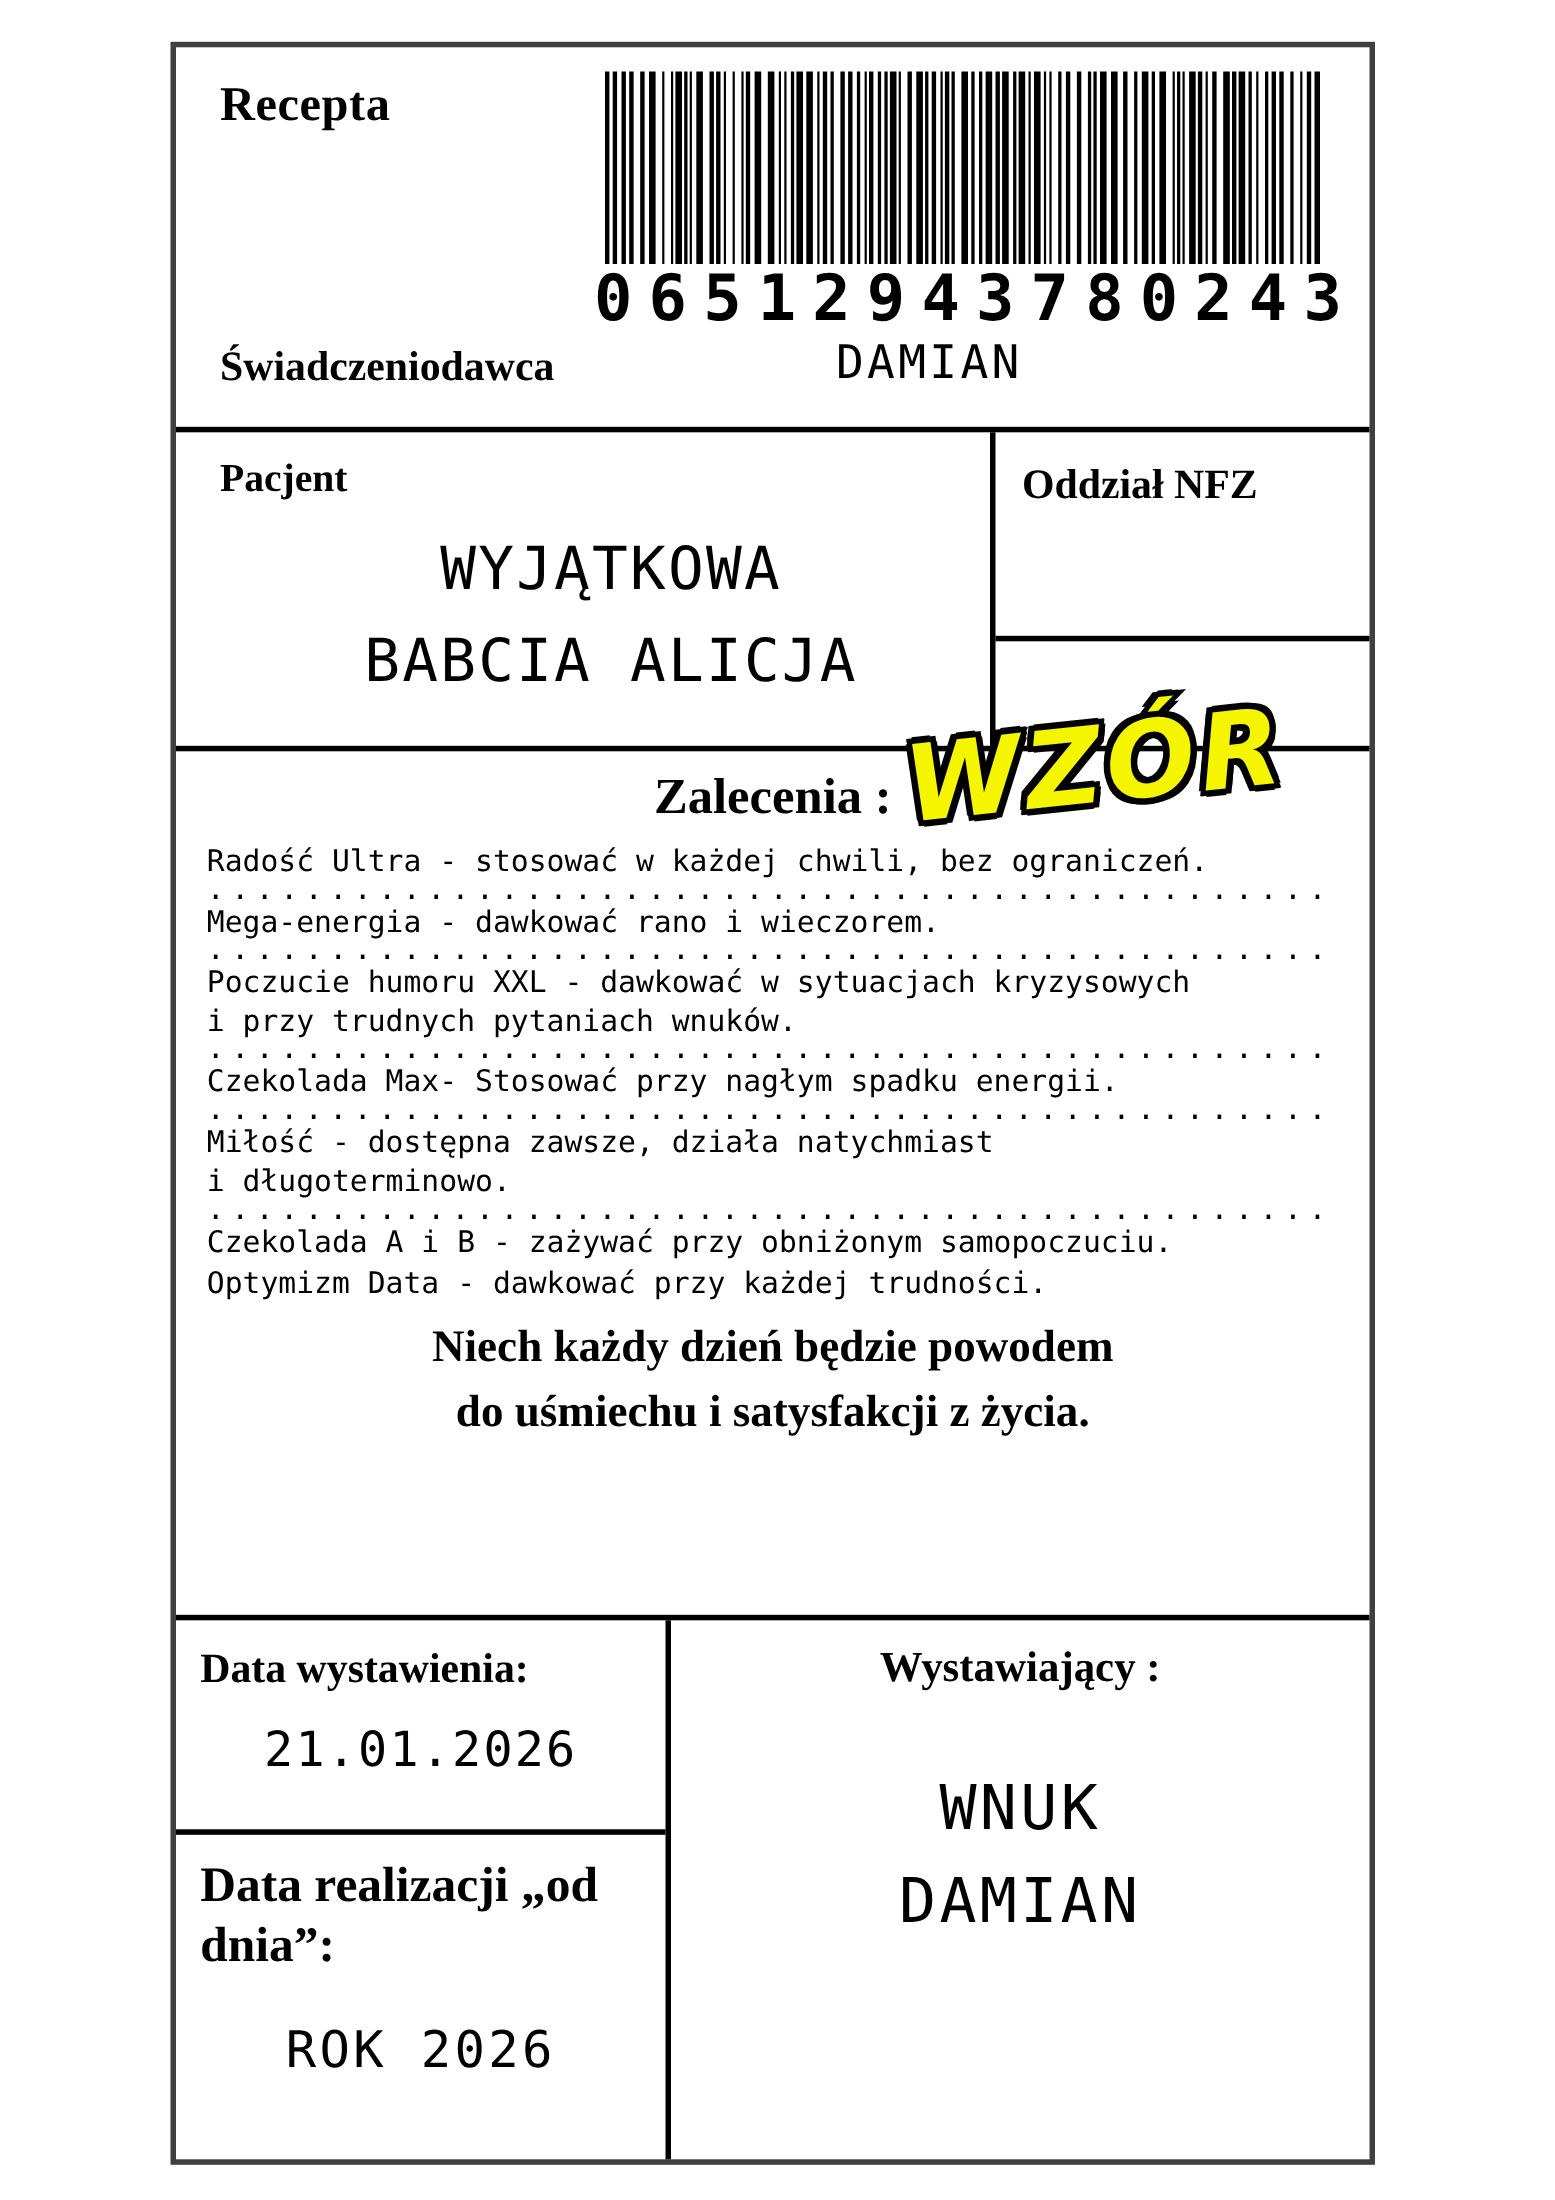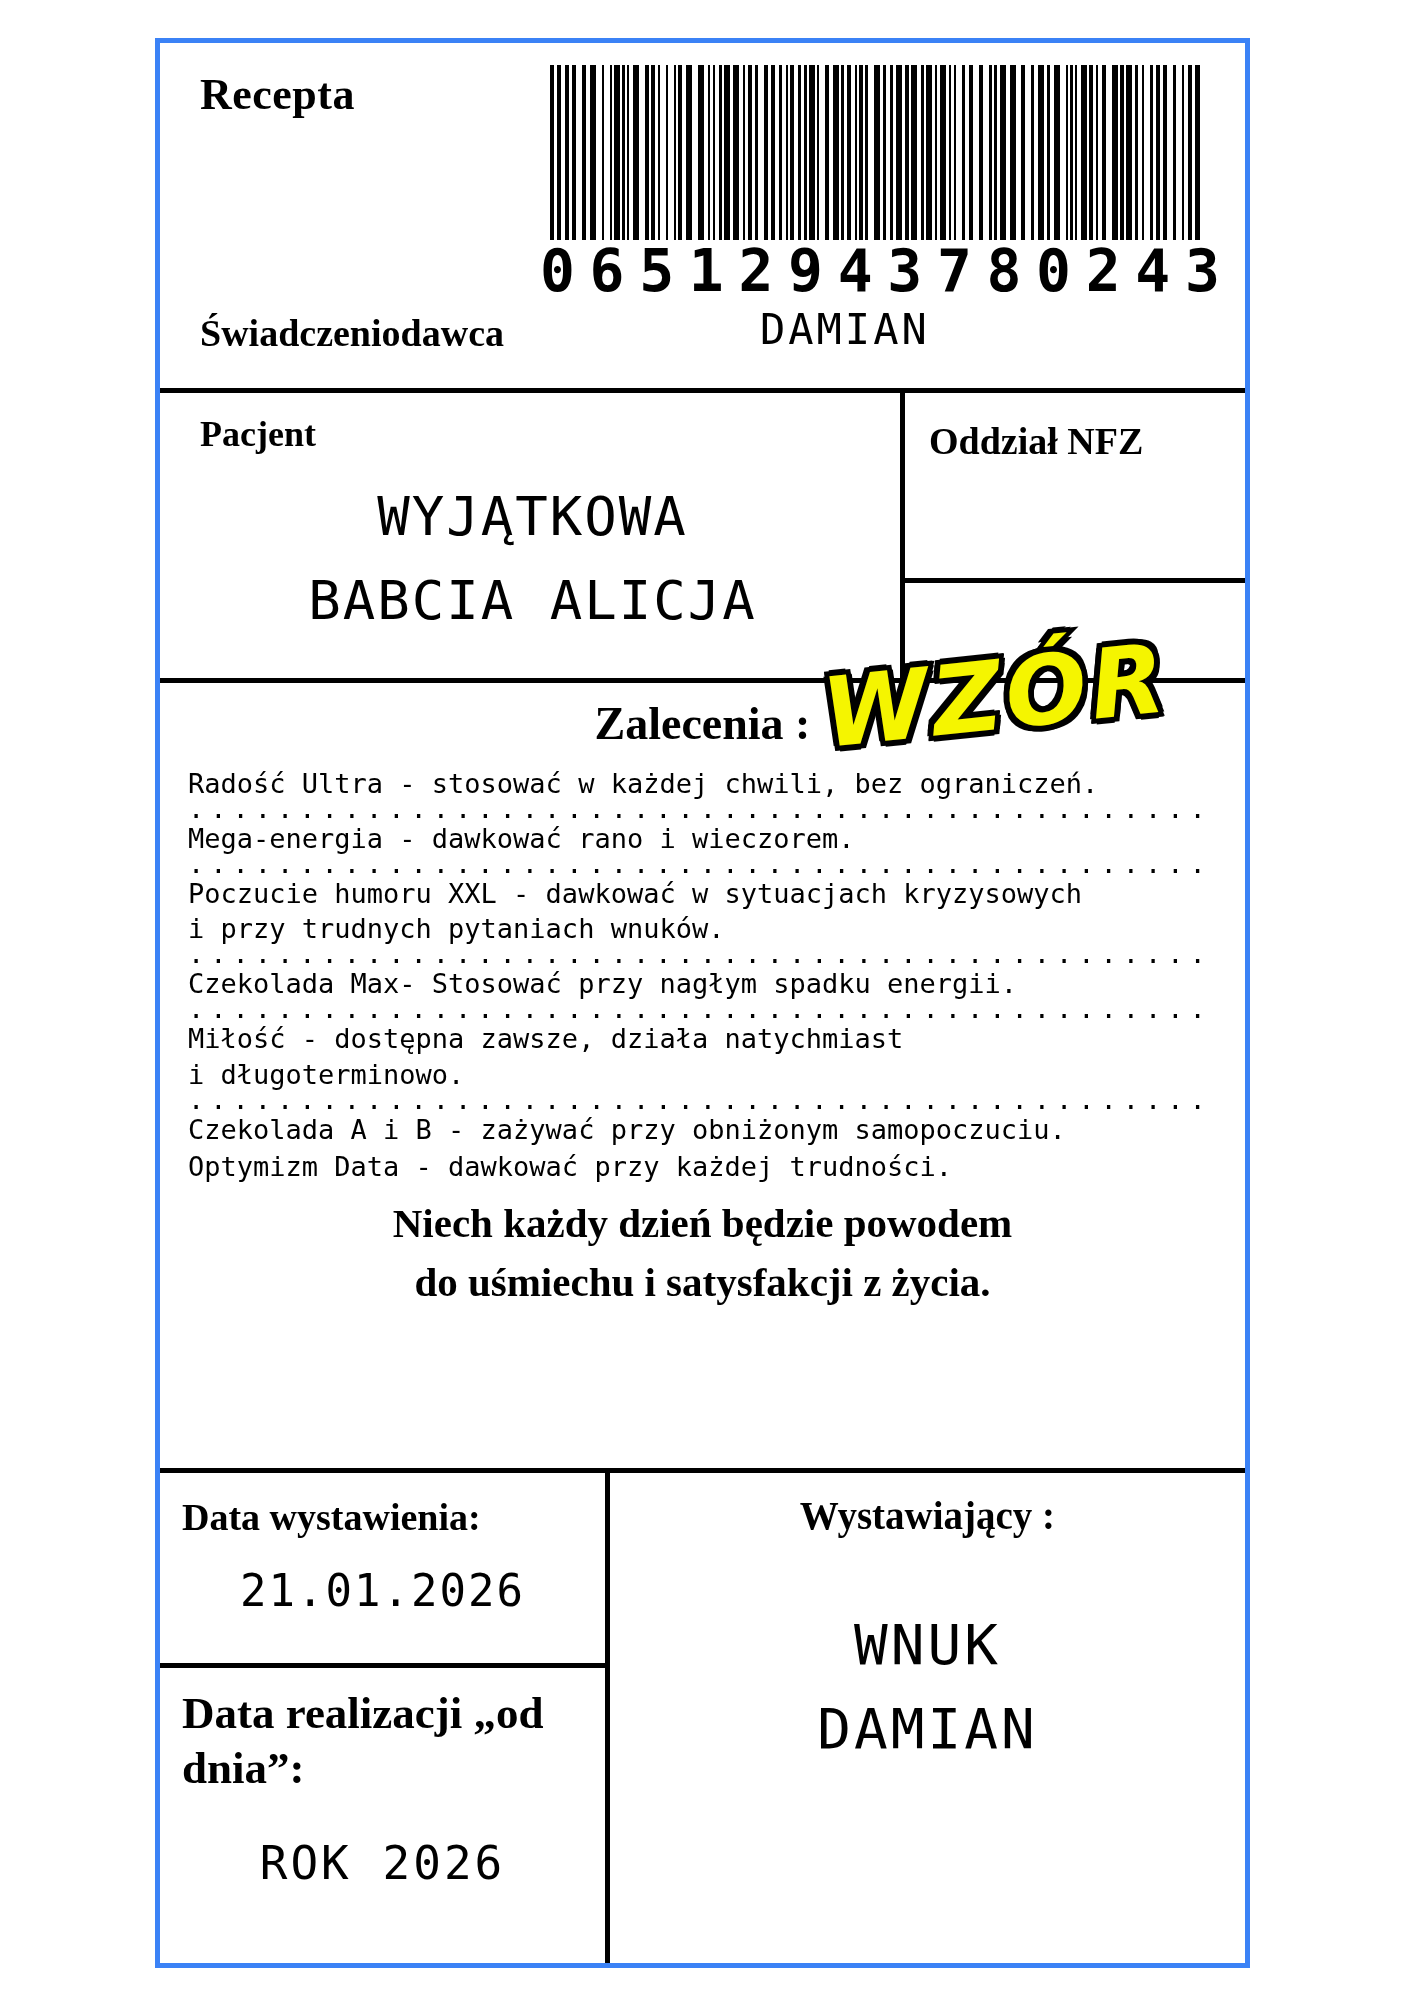--- a/index.html
+++ b/index.html
@@ -23,21 +23,21 @@
     background: #ffffff;
   }
 
   
   .rx {
     position: absolute;
     left: 155px;
     top: 38px;
     width: 1095px;
     height: 1930px;
-    border: 5px solid #3b82f6;
+    border: 5px solid #404040;
     box-sizing: border-box;
     background: #fff;
   }
 
   
   .header {
     position: relative;
     height: 350px;
     border-bottom: 5px solid #000;
     box-sizing: border-box;
@@ -126,20 +126,21 @@
   .patient-name {
     position: absolute;
     left: 0;
     top: 82px;
     width: 745px;
     text-align: center;
     font-family: "DejaVu Sans Mono", monospace;
     font-size: 54px;
     line-height: 1.55;
     letter-spacing: 2px;
+    padding-left: 23px;
   }
   .nfz-cell {
     position: absolute;
     left: 745px;
     top: 0;
     right: 0;
     height: 100%;
   }
   .nfz-label {
     position: absolute;

